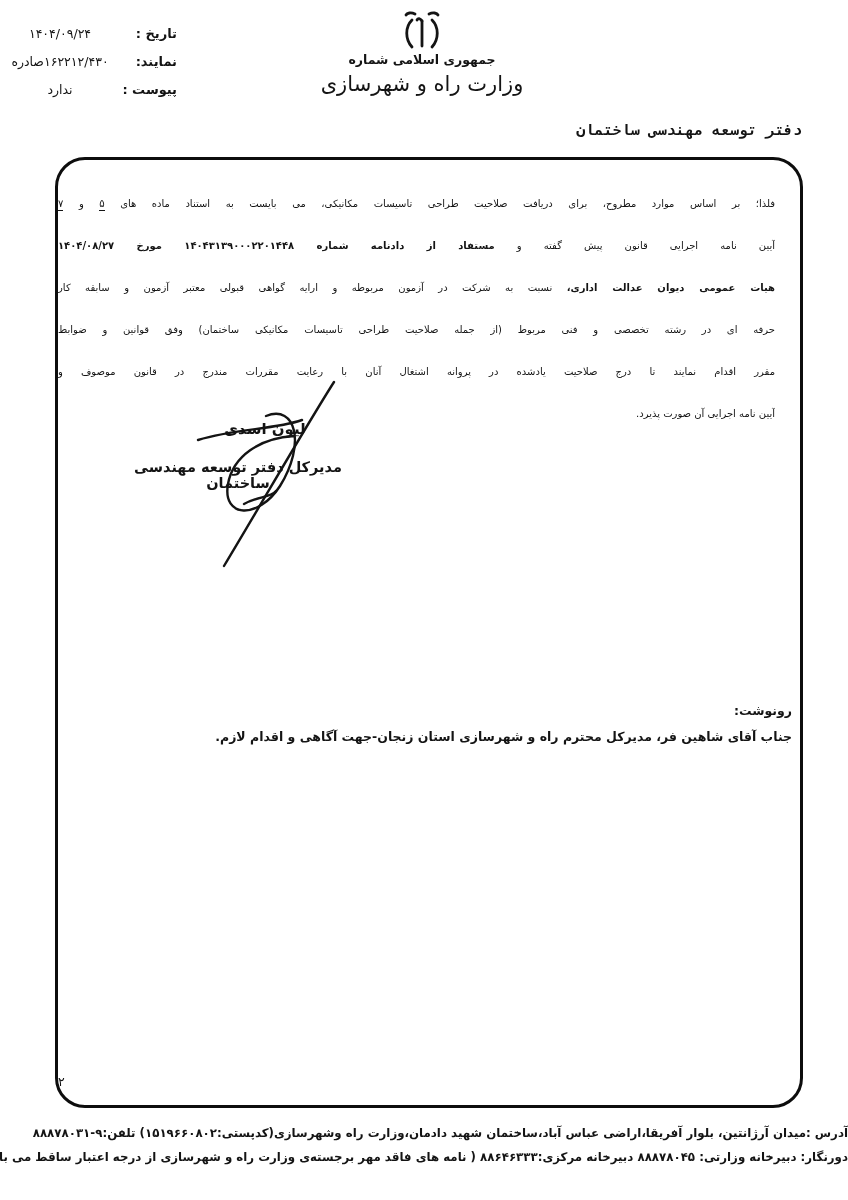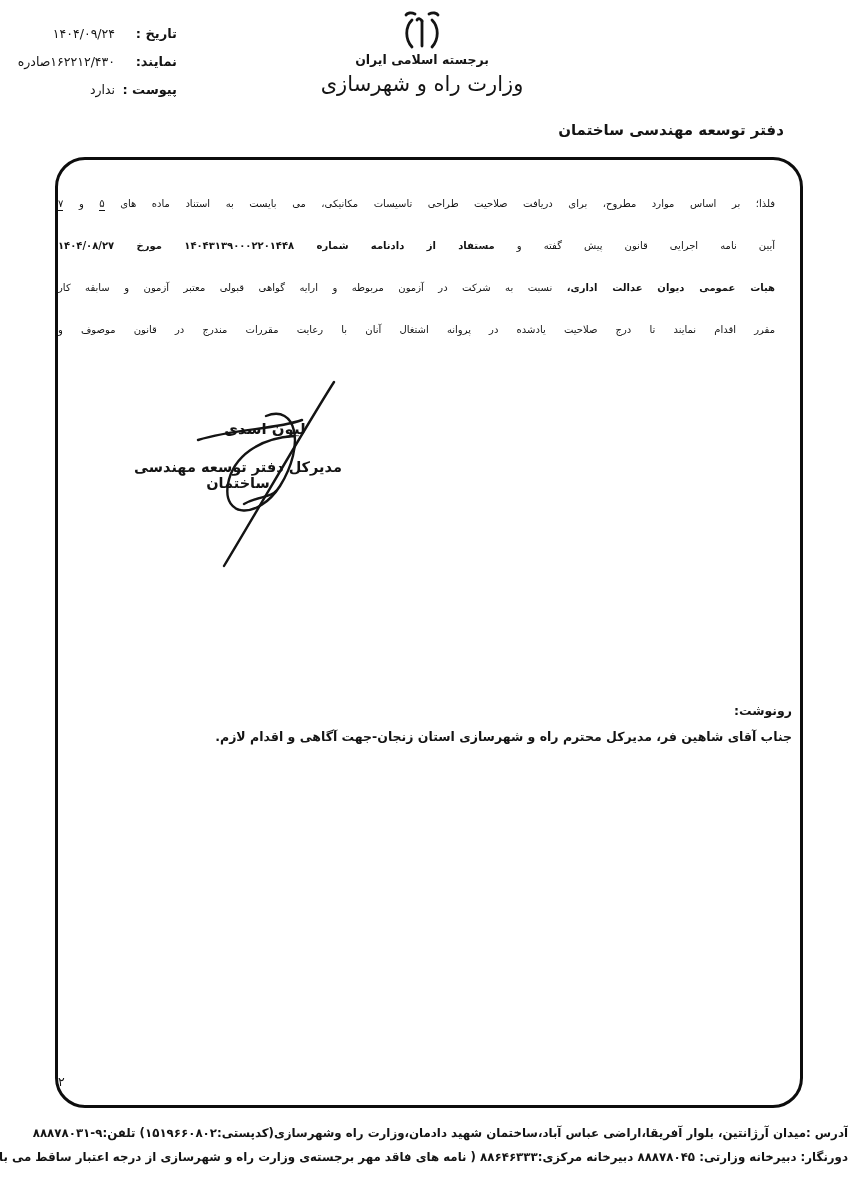--- a/index.html
+++ b/index.html
@@ -19,28 +19,28 @@
   .country {
     left:312px; top:52px; width:220px;
     text-align:center; font-size:12.5px; font-weight:700;
   }
   .ministry {
     left:282px; top:72px; width:280px;
     text-align:center; font-size:21px; font-weight:400;
   }
   .office {
     left:540px; top:121px; width:262px;
-    text-align:center; font-size:15px; font-weight:700;
+    text-align:right; font-size:15px; font-weight:700;font-family:Liberation Mono, monospace;
   }
 
   
   .meta { left:5px; top:26px; width:172px; }
   .meta-row { display:flex; direction:rtl; align-items:baseline; margin-bottom:13px; }
   .meta-label { width:62px; font-size:13px; font-weight:700; white-space:nowrap; }
-  .meta-value { flex:1; font-size:12.5px; text-align:right; white-space:nowrap; }
+  .meta-value { flex:1; font-size:12.5px; text-align:center; white-space:nowrap; }
 
   
   .frame {
     left:55px; top:157px; width:748px; height:951px;
     border:3.5px solid #0d0d0d; border-radius:30px;
     background:transparent;
   }
 
   
   .body-text {
@@ -91,21 +91,21 @@
     <g fill="none" stroke="#141414" stroke-width="2.8" stroke-linecap="round">
       <path d="M16,4 C12,2 8,3 7,5"></path>
       <path d="M30,4 C34,2 38,3 39,5"></path>
       <path d="M13,10 C6,17 6,29 13,37"></path>
       <path d="M33,10 C40,17 40,29 33,37"></path>
       <path d="M23,11 L23,36"></path>
       <path d="M23,11 C21,8 19,8 18,10"></path>
     </g>
   </svg>
 </div>
-<div class="abs country">برجسته اسلامی ایران</div>
+<div class="abs country">جمهوری اسلامی شماره</div>
 <div class="abs ministry">وزارت راه و شهرسازی</div>
 <div class="abs office">دفتر توسعه مهندسی ساختمان</div>
 
 <div class="abs meta">
   <div class="meta-row">
     <span class="meta-label">تاریخ :</span>
     <span class="meta-value">۱۴۰۴/۰۹/۲۴</span>
   </div>
   <div class="meta-row">
     <span class="meta-label">نمایند:</span>
@@ -116,21 +116,23 @@
     <span class="meta-value">ندارد</span>
   </div>
 </div>
 
 <div class="abs frame"></div>
 
 <div class="abs body-text">
   <div class="bline"><span>فلذا؛ بر اساس موارد مطروح، برای دریافت صلاحیت طراحی تاسیسات مکانیکی، می بایست به استناد ماده های </span><span class="u">۵</span><span> و </span><span class="u">۷</span></div>
   <div class="bline"><span>آیین نامه اجرایی قانون پیش گفته و </span><span class="b">مستفاد از دادنامه شماره ۱۴۰۴۳۱۳۹۰۰۰۲۲۰۱۴۴۸ مورخ ۱۴۰۴/۰۸/۲۷</span></div>
   <div class="bline"><span class="b">هیات عمومی دیوان عدالت اداری،</span><span> نسبت به شرکت در آزمون مربوطه و ارایه گواهی قبولی معتبر آزمون و سابقه کار</span></div>
+  <div class="bline"><span>حرفه ای در رشته تخصصی و فنی مربوط (از جمله صلاحیت طراحی تاسیسات مکانیکی ساختمان) وفق قوانین و ضوابط</span></div>
   <div class="bline"><span>مقرر اقدام نمایند تا درج صلاحیت یادشده در پروانه اشتغال آنان با رعایت مقررات مندرج در قانون موصوف و</span></div>
+  <div class="bline last"><span>آیین نامه اجرایی آن صورت پذیرد.</span></div>
 </div>
 
 <div class="abs sig-name">لیون اسدی</div>
 <div class="abs sig-title">مدیرکل دفتر توسعه مهندسی ساختمان</div>
 <div class="abs sig-scrawl">
   <svg width="220" height="192" viewBox="0 0 220 192">
     <g fill="none" stroke="#141414" stroke-width="2.4" stroke-linecap="round">
       <path d="M186,4 C158,48 118,118 76,188"></path>
       <path d="M118,38 C148,26 158,66 132,108 C110,142 74,140 80,106 C85,78 112,60 146,58"></path>
       <path d="M50,62 C88,50 126,52 154,42"></path>

